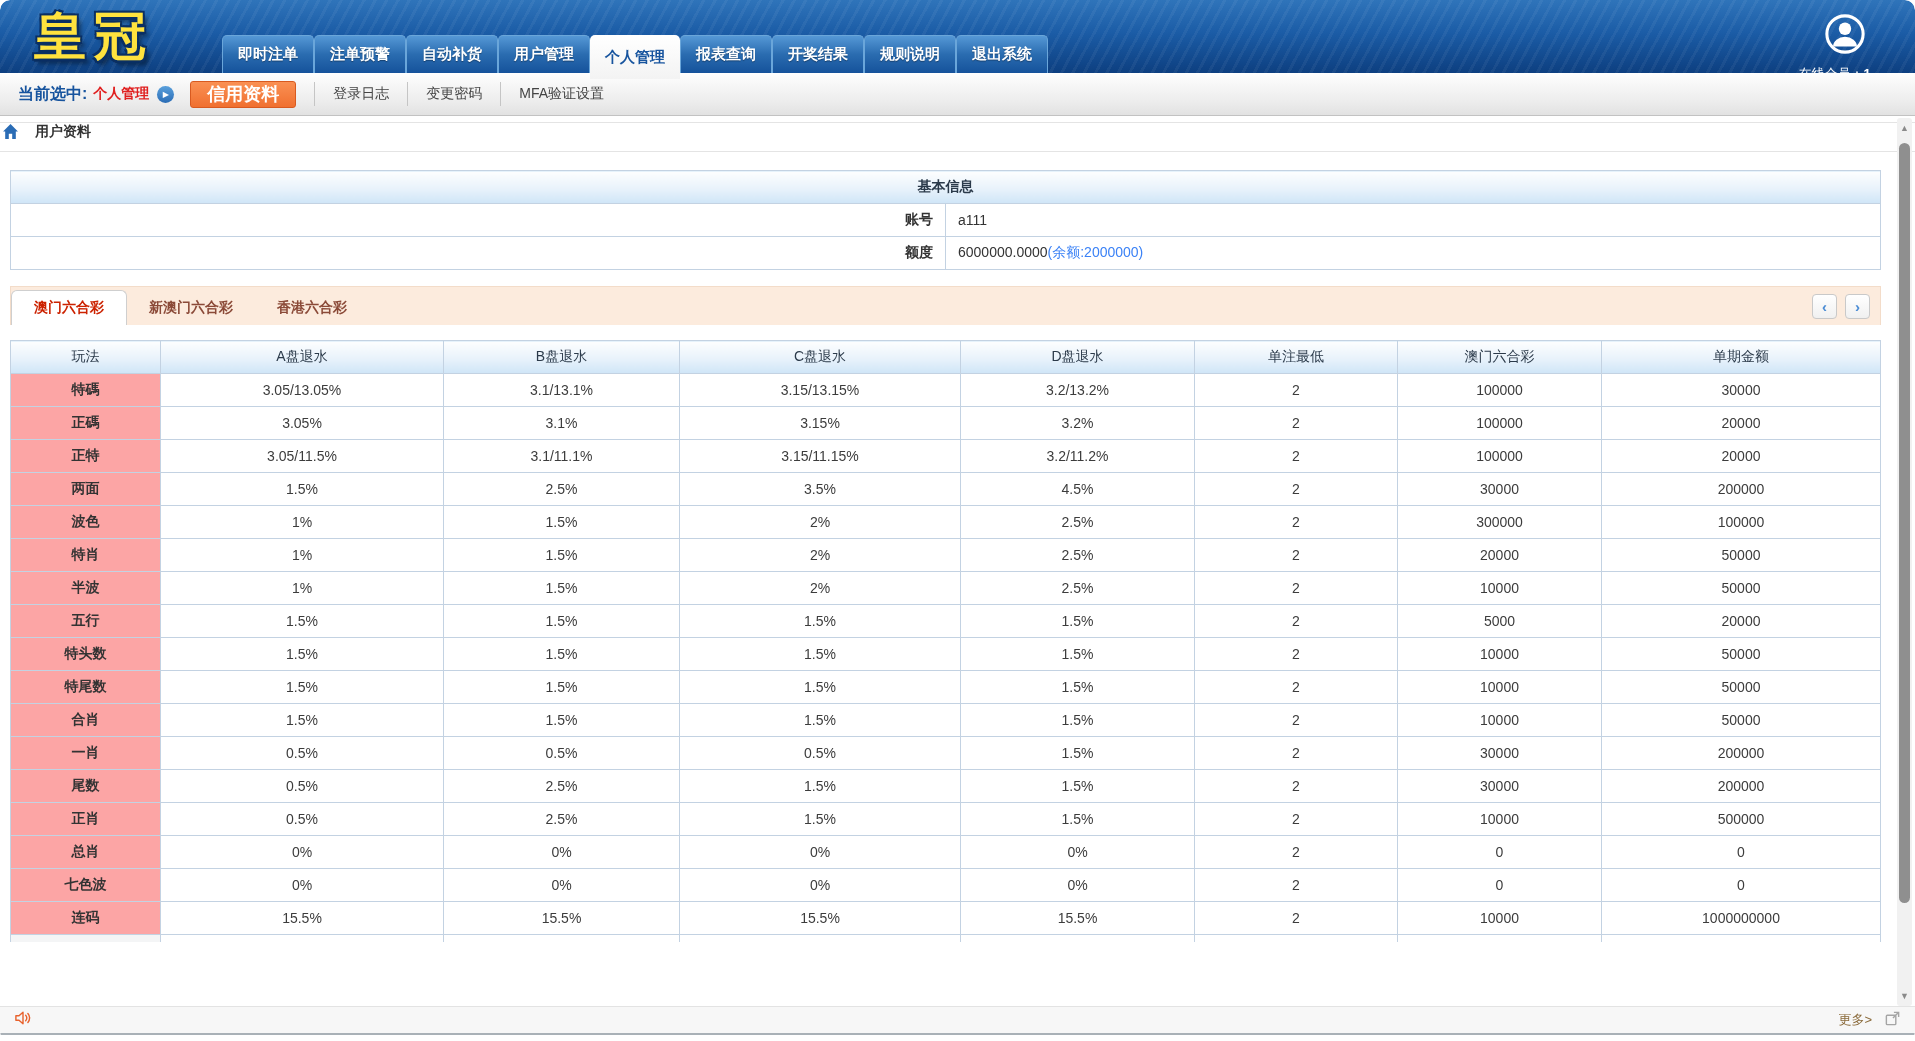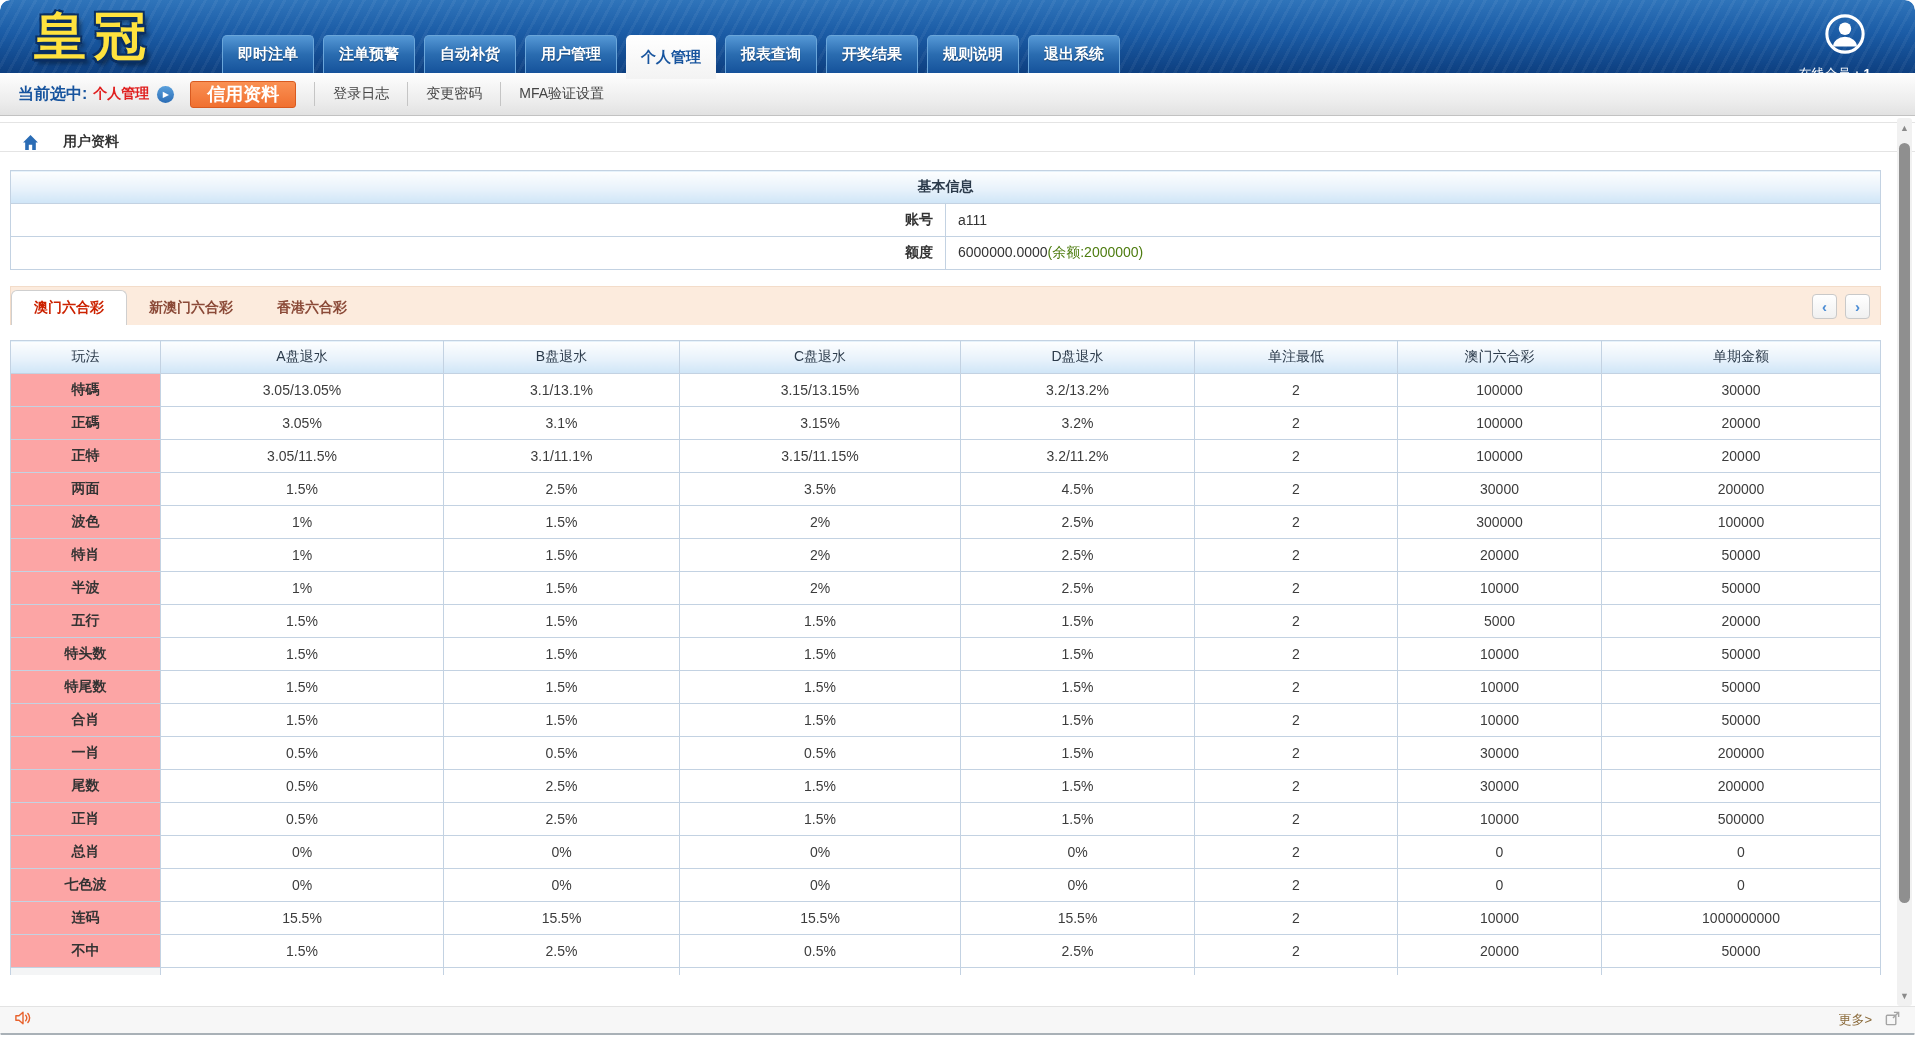--- a/index.html
+++ b/index.html
@@ -15,21 +15,21 @@
       linear-gradient(180deg,#2f74ba 0%, #1b5ca6 45%, #0d3f80 100%);
     border-radius:10px 10px 0 0;
     display:flex; align-items:flex-end;
   }
   .logo {
     position:absolute; left:34px; top:2px;
     font-size:52px; font-weight:bold; letter-spacing:8px; color:#ffe23e;
     text-shadow: 2px 2px 0 #0a2f63, -2px -2px 0 #0a2f63, 2px -2px 0 #0a2f63,
                  -2px 2px 0 #0a2f63, 0 3px 0 #0a2f63, 4px 5px 4px rgba(0,0,0,0.45);
   }
-  .topnav { display:flex; gap:9px; margin-left:222px; align-items:flex-end; }
+  .topnav { display:flex; gap:0; margin-left:222px; align-items:flex-end; }
   .nav-btn {
     height:38px; padding:0 15px; display:flex; align-items:center;
     font-size:15px; font-weight:bold; color:#fff; cursor:pointer;
     background:linear-gradient(180deg,#5598d6 0%, #2a6cb0 50%, #15529b 100%);
     border:1px solid #6aa6da; border-bottom:none; border-radius:5px 5px 0 0;
     text-shadow:0 1px 1px rgba(0,0,0,0.35);
   }
   .nav-btn.active {
     background:linear-gradient(180deg,#ffffff 0%, #f3f3f3 100%);
     color:#17549e; border:none; height:44px; margin-bottom:-6px; z-index:6;
@@ -59,38 +59,38 @@
     background:linear-gradient(180deg,#fa9053 0%, #f07030 100%);
     border:1px solid #d85a20; border-radius:3px;
     color:#fff; font-size:18px; font-weight:bold; cursor:pointer;
   }
   .crumb-sep { width:1px; height:24px; background:#c5c5c5; margin:0 18px; }
   .crumb-item { color:#444; font-size:14px; cursor:pointer; }
 
   
   .titlebar {
     margin-top:6px; height:30px; border-top:1px solid #e4e4e4; border-bottom:1px solid #e4e4e4;
-    display:flex; align-items:flex-end; gap:24px; padding-left:22px; background:#fff;
+    display:flex; align-items:flex-start; gap:16px; padding-left:2px; background:#fff;
   }
   .titlebar .home { width:17px; height:17px; }
   .page-title { font-size:14px; font-weight:bold; color:#333; }
 
   
   .content { padding:0 34px 0 10px; }
 
   table { border-collapse:collapse; width:100%; table-layout:fixed; }
   .basic-table { margin-top:18px; }
   .basic-table th, .basic-table td { border:1px solid #c3d2e2; height:33px; font-size:14px; }
   .basic-table th {
     background:linear-gradient(180deg,#fdfefe 0%, #e8f2fb 55%, #cfe5f7 100%);
     color:#2b3a4a; font-weight:bold; text-align:center;
   }
   .basic-table td.lbl { width:342px; text-align:right; padding-right:12px; color:#333; font-weight:bold; background:#fff; }
   .basic-table td.val { text-align:left; padding-left:12px; color:#333; }
-  .red { color:#4d7c0f; }
+  .red { color:#3b82f6; }
 
   
   .lot-tabs {
     position:relative; margin-top:16px; height:39px; background:#fcebdd;
     border:1px solid #f3dcc9; border-bottom:none;
     display:flex; align-items:flex-end; padding-left:0;
   }
   .lot-tab {
     height:35px; padding:0 22px; display:flex; align-items:center;
     font-size:14px; font-weight:bold; color:#8b4a38; cursor:pointer;
@@ -434,30 +434,20 @@
             <td class="play">连码</td>
             <td>15.5%</td>
             <td>15.5%</td>
             <td>15.5%</td>
             <td>15.5%</td>
             <td>2</td>
             <td>10000</td>
             <td>1000000000</td>
           </tr>
 
-          <tr>
-            <td class="play">不中</td>
-            <td>1.5%</td>
-            <td>2.5%</td>
-            <td>0.5%</td>
-            <td>2.5%</td>
-            <td>2</td>
-            <td>20000</td>
-            <td>50000</td>
-          </tr>
         </tbody>
     </table>
 
     <div class="partial-row">
       <div></div>
         <div></div>
         <div></div>
         <div></div>
         <div></div>
         <div></div>

